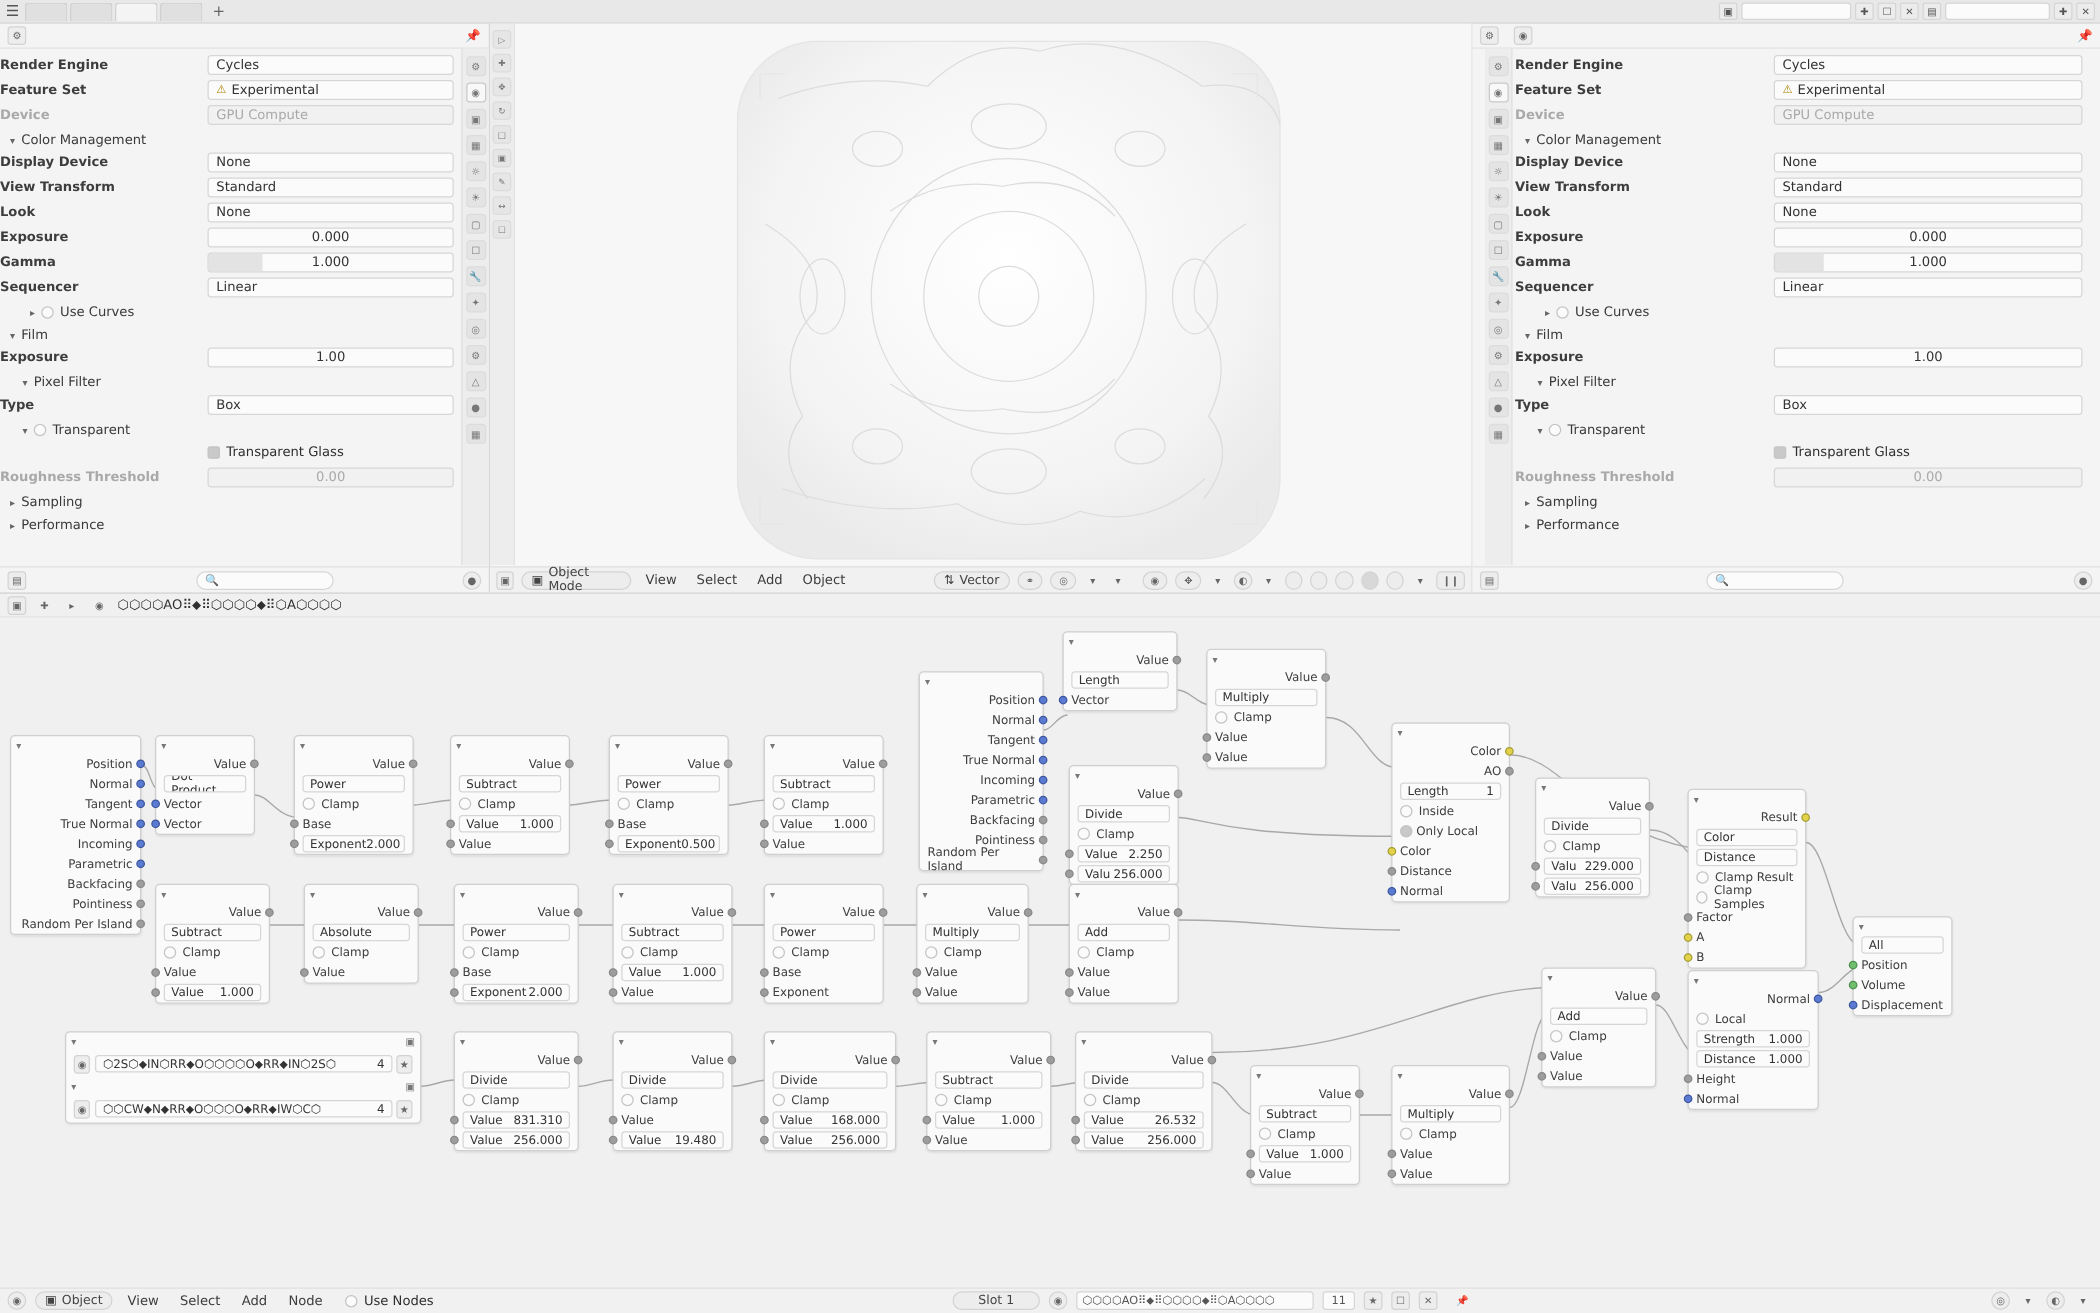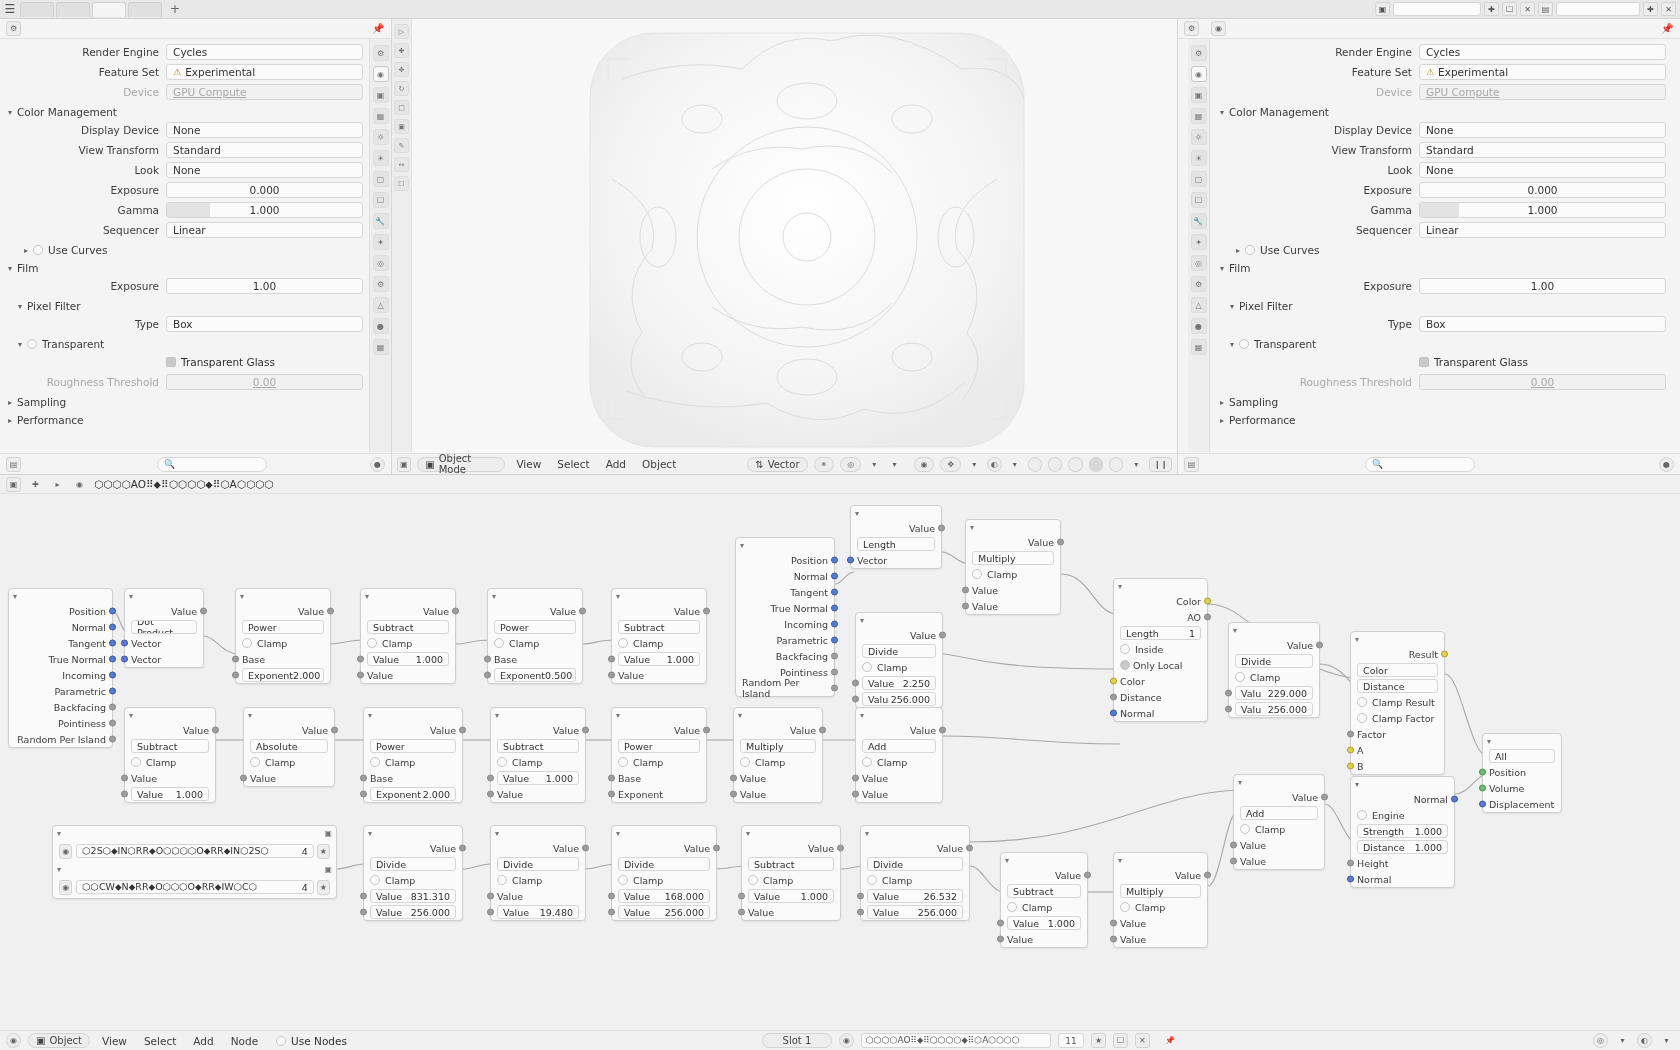--- a/index.html
+++ b/index.html
@@ -57,28 +57,28 @@
     display: flex; flex-direction: column; align-items: center; padding-top: 6px; gap: 5px;
   }
   .ptab {
     width: 16px; height: 16px; border-radius: 3px; background: #e4e4e4; border: 1px solid #dcdcdc;
     display: flex; align-items: center; justify-content: center; font-size: 8px; color: #777;
   }
   .ptab.sel { background: #f8f8f8; border-color: #c9c9c9; }
 
   .prop-body { position: absolute; left: 0; top: 20px; right: 22px; bottom: 22px; overflow: hidden; padding-top: 4px; }
   .row { display: flex; align-items: center; height: 17px; margin-bottom: 3px; }
-  .row .lbl { width: 45%; text-align: right; padding-right: 7px; font-size: 10.5px; color: #3d3d3d; white-space: nowrap; overflow: hidden; }
+  .row .lbl { width: 45%; padding-right: 7px; font-size: 10.5px; color: #3d3d3d; white-space: nowrap; overflow: hidden; font-weight: bold; }
   .row .lbl.dim { color: #a9a9a9; }
   .fld {
     flex: 1; height: 16px; background: #fbfbfb; border: 1px solid #d6d6d6; border-radius: 3px;
     display: flex; align-items: center; padding: 0 6px; font-size: 10.5px; color: #333;
     margin-right: 6px; position: relative; overflow: hidden;
   }
-  .fld.dim { background: #f1f1f1; color: #a9a9a9; text-decoration: underline; }
+  .fld.dim { background: #f1f1f1; color: #a9a9a9; }
   .fld.center { justify-content: center; }
   .fld .warn { color: #b08100; margin-right: 4px; font-size: 9px; }
   .fld .slider-fill { position: absolute; left: 0; top: 0; bottom: 0; background: #e3e3e3; }
   .fld .vtxt { position: relative; }
   .sect { display: flex; align-items: center; height: 18px; padding-left: 8px; font-size: 10.5px; color: #3a3a3a; }
   .sect .tri { margin-right: 5px; font-size: 8px; color: #666; }
   .sub { padding-left: 18px; }
   .chk { display: inline-flex; align-items: center; gap: 5px; font-size: 10.5px; }
   .cbox { width: 10px; height: 10px; border: 1px solid #c4c4c4; border-radius: 2px; background: #fbfbfb; display:inline-block; }
   .cbox.on { background: #c9c9c9; }
@@ -943,21 +943,21 @@
           </div>
         <div class="nrow">
             <span class="nfield">Distance</span>
           </div>
         <div class="nrow">
             <span class="circ"></span>
             <span class="lab" style="margin-left:5px">Clamp Result</span>
           </div>
         <div class="nrow">
             <span class="circ"></span>
-            <span class="lab" style="margin-left:5px">Clamp Factor</span>
+            <span class="lab" style="margin-left:5px">Clamp Samples</span>
           </div>
         <div class="nrow">
             <span class="sock in s-gray"></span>
             <span class="lab">Factor</span>
           </div>
         <div class="nrow">
             <span class="sock in s-yellow"></span>
             <span class="lab">A</span>
           </div>
         <div class="nrow">
@@ -1195,21 +1195,21 @@
       <div class="node" style="left:1350px; top:282px; width:105px">
         <div class="nhead">
             <span>▾</span>
           </div>
         <div class="nrow r">
             <span class="lab">Normal</span>
             <span class="sock out s-blue"></span>
           </div>
         <div class="nrow">
             <span class="circ"></span>
-            <span class="lab" style="margin-left:5px">Engine</span>
+            <span class="lab" style="margin-left:5px">Local</span>
           </div>
         <div class="nrow">
             <span class="nfield">
               <span>Strength</span>
               <span class="nv">1.000</span>
             </span>
           </div>
         <div class="nrow">
             <span class="nfield">
               <span>Distance</span>

